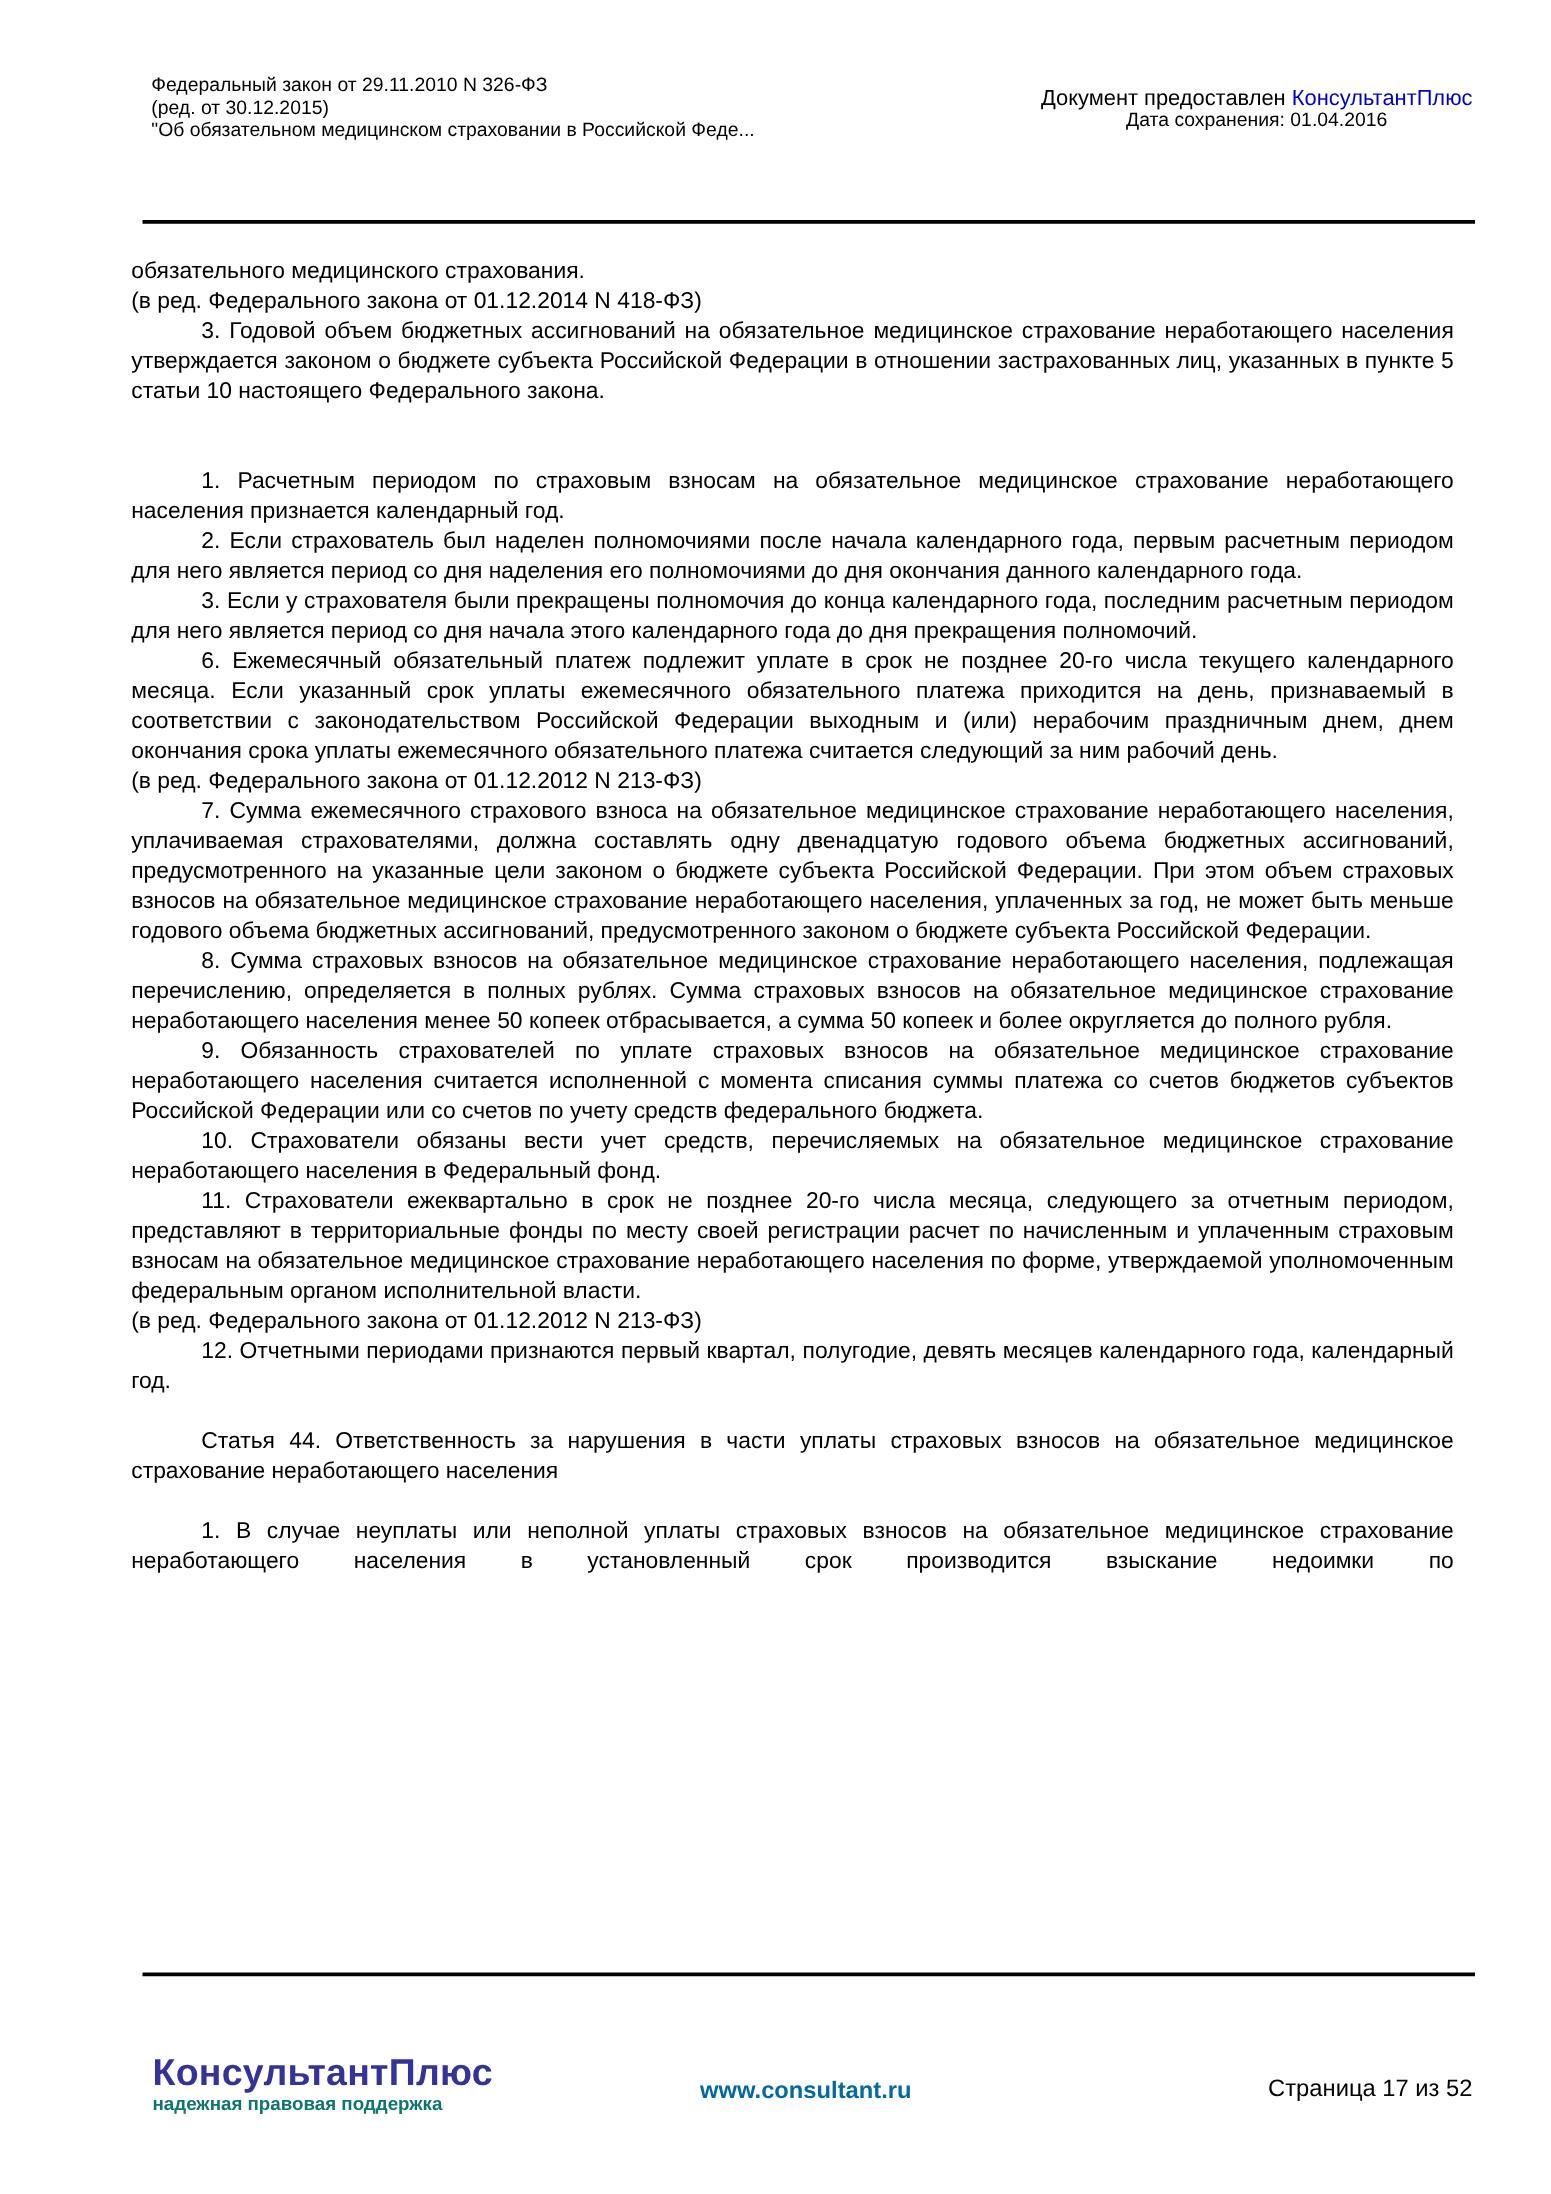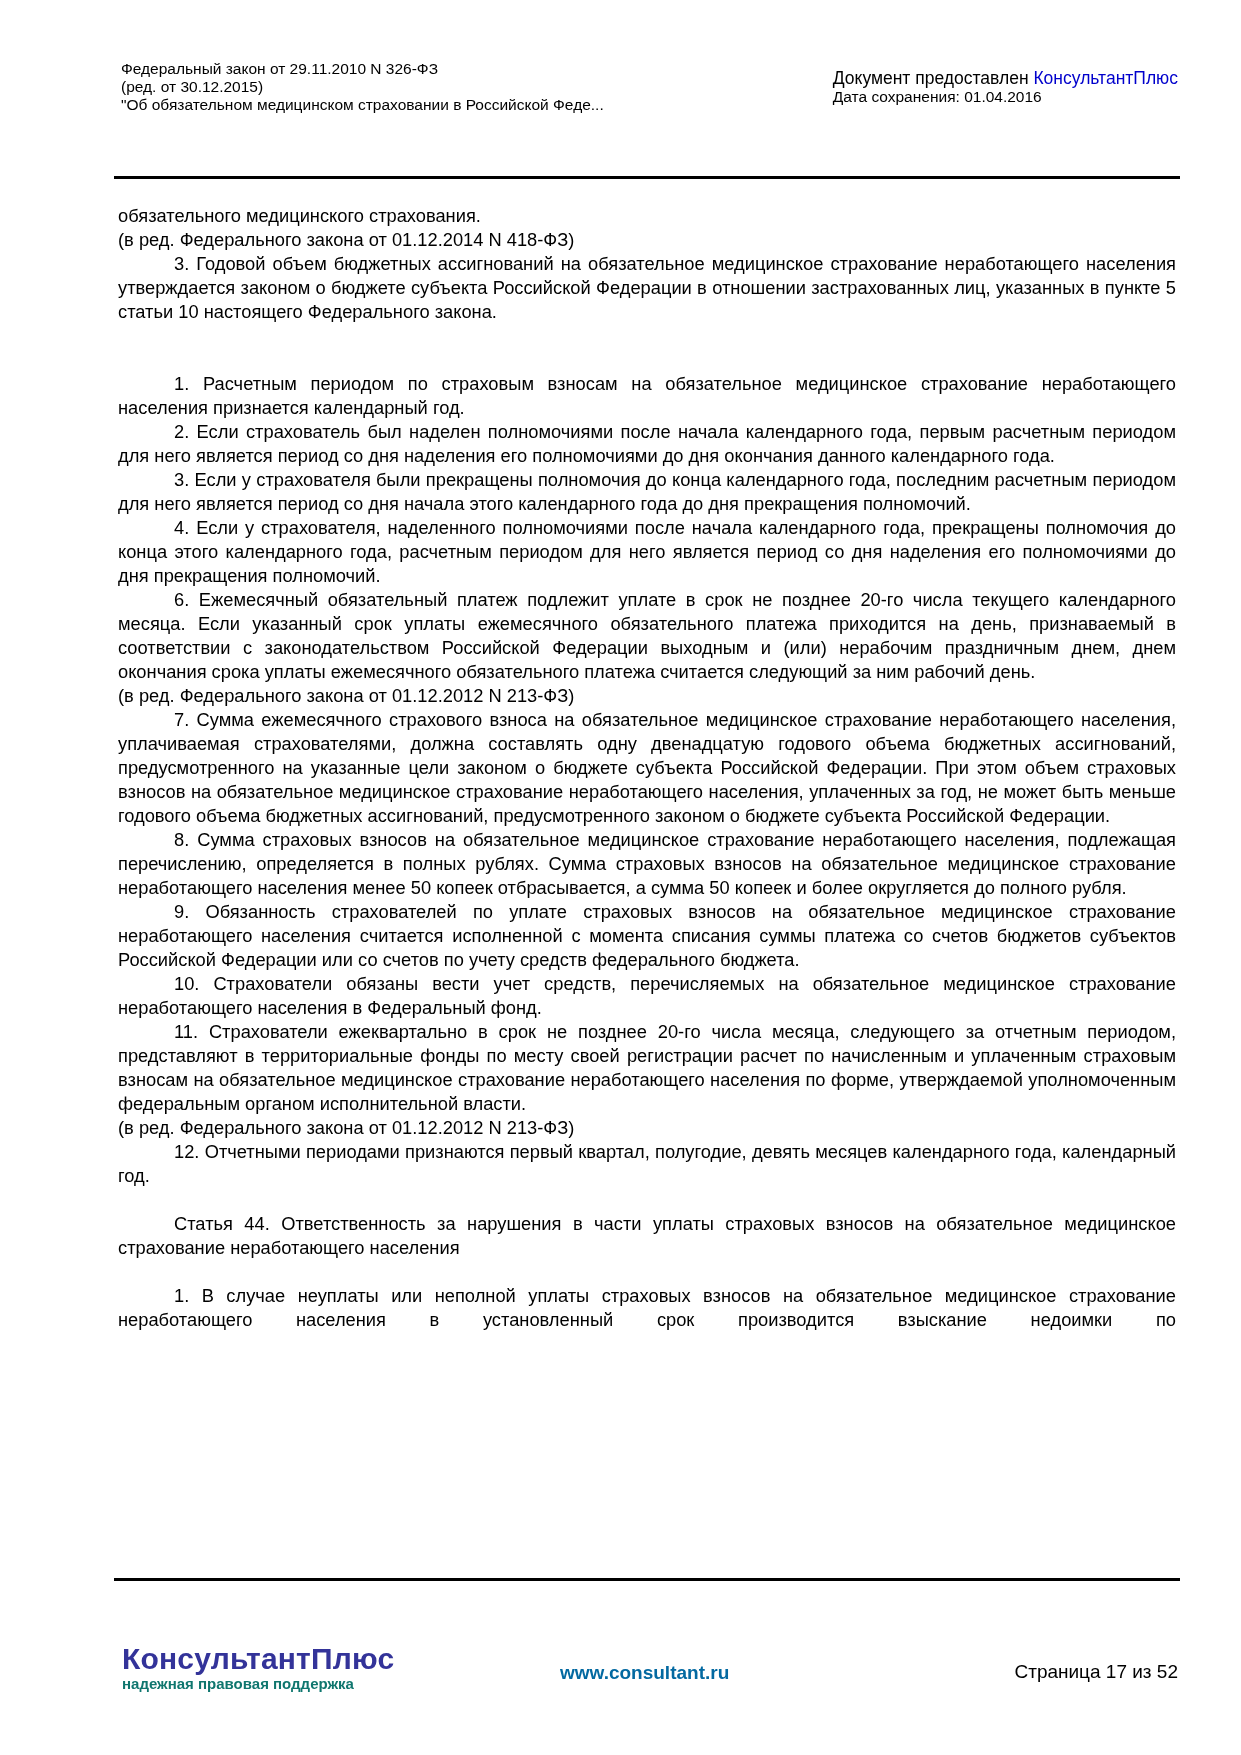--- a/index.html
+++ b/index.html
@@ -1,25 +1,25 @@
 <!DOCTYPE html>
 <html><head>
 <meta charset="utf-8">
 <style>
   html, body { margin: 0; padding: 0; background: #ffffff; }
   body { width: 1241px; height: 1755px; position: relative; overflow: hidden;
          font-family: "Liberation Sans", sans-serif; color: #000; }
   .hdr-left { position: absolute; left: 121px; top: 60px; font-size: 15.5px; line-height: 18px; }
-  .hdr-right { position: absolute; right: 63px; top: 68px; text-align: left; }
+  .hdr-right { position: absolute; right: 63px; top: 68px; text-align: center; }
   .hdr-right .provided { font-size: 17.5px; line-height: 20px; }
   .hdr-right .saved { font-size: 15.5px; line-height: 18px; }
   .brand-link { color: #0000cc; }
   .rule-top { position: absolute; left: 114px; width: 1066px; top: 176px; height: 3px; background: #000; }
   .rule-bottom { position: absolute; left: 114px; width: 1066px; top: 1578px; height: 3px; background: #000; }
-  .content { position: absolute; left: 118px; width: 1058px; top: 204px;
+  .content { position: absolute; left: 105px; width: 1058px; top: 204px;
              font-size: 18.3px; line-height: 24px; }
   .content p { margin: 0; text-align: justify; }
   .content p.ind { text-indent: 56px; }
   .content p.noind { text-indent: 0; }
   .content .gap { height: 24px; }
   .content a, .link { color: #000000; text-decoration: none; }
   .footer-logo { position: absolute; left: 122px; top: 1643px; }
   .footer-logo .name { font-size: 30px; font-weight: bold; color: #333399; line-height: 32px; letter-spacing: 0.2px; }
   .footer-logo .tag { font-size: 15px; font-weight: bold; color: #0f766e; line-height: 18px; }
   .footer-url { position: absolute; left: 560px; top: 1662px; font-size: 19px; font-weight: bold; color: #0369a1; }
@@ -43,21 +43,20 @@
 
 <div class="content">
   <p class="noind">обязательного медицинского страхования.</p>
   <p class="noind"><span>(в ред. Федерального </span><a>закона</a><span> от 01.12.2014 N 418-ФЗ)</span></p>
   <p class="ind"><span>3. Годовой объем бюджетных ассигнований на обязательное медицинское страхование неработающего населения утверждается законом о бюджете субъекта Российской Федерации в отношении застрахованных лиц, указанных в </span><a>пункте 5 статьи 10</a><span> настоящего Федерального закона.</span></p>
   <div class="gap"></div>
   <div class="gap"></div>
   <p class="ind">1. Расчетным периодом по страховым взносам на обязательное медицинское страхование неработающего населения признается календарный год.</p>
   <p class="ind">2. Если страхователь был наделен полномочиями после начала календарного года, первым расчетным периодом для него является период со дня наделения его полномочиями до дня окончания данного календарного года.</p>
   <p class="ind">3. Если у страхователя были прекращены полномочия до конца календарного года, последним расчетным периодом для него является период со дня начала этого календарного года до дня прекращения полномочий.</p>
-  <p class="ind">4. Если у страхователя, наделенного полномочиями после начала календарного года, прекращены полномочия до конца этого календарного года, расчетным периодом для него является период со дня наделения его полномочиями до дня прекращения полномочий.</p>
   <p class="ind">6. Ежемесячный обязательный платеж подлежит уплате в срок не позднее 20-го числа текущего календарного месяца. Если указанный срок уплаты ежемесячного обязательного платежа приходится на день, признаваемый в соответствии с законодательством Российской Федерации выходным и (или) нерабочим праздничным днем, днем окончания срока уплаты ежемесячного обязательного платежа считается следующий за ним рабочий день.</p>
   <p class="noind"><span>(в ред. Федерального </span><a>закона</a><span> от 01.12.2012 N 213-ФЗ)</span></p>
   <p class="ind">7. Сумма ежемесячного страхового взноса на обязательное медицинское страхование неработающего населения, уплачиваемая страхователями, должна составлять одну двенадцатую годового объема бюджетных ассигнований, предусмотренного на указанные цели законом о бюджете субъекта Российской Федерации. При этом объем страховых взносов на обязательное медицинское страхование неработающего населения, уплаченных за год, не может быть меньше годового объема бюджетных ассигнований, предусмотренного законом о бюджете субъекта Российской Федерации.</p>
   <p class="ind">8. Сумма страховых взносов на обязательное медицинское страхование неработающего населения, подлежащая перечислению, определяется в полных рублях. Сумма страховых взносов на обязательное медицинское страхование неработающего населения менее 50 копеек отбрасывается, а сумма 50 копеек и более округляется до полного рубля.</p>
   <p class="ind">9. Обязанность страхователей по уплате страховых взносов на обязательное медицинское страхование неработающего населения считается исполненной с момента списания суммы платежа со счетов бюджетов субъектов Российской Федерации или со счетов по учету средств федерального бюджета.</p>
   <p class="ind">10. Страхователи обязаны вести учет средств, перечисляемых на обязательное медицинское страхование неработающего населения в Федеральный фонд.</p>
   <p class="ind"><span>11. Страхователи ежеквартально в срок не позднее 20-го числа месяца, следующего за отчетным периодом, представляют в территориальные фонды по месту своей регистрации расчет по начисленным и уплаченным страховым взносам на обязательное медицинское страхование неработающего населения по </span><a>форме</a><span>, утверждаемой уполномоченным федеральным органом исполнительной власти.</span></p>
   <p class="noind"><span>(в ред. Федерального </span><a>закона</a><span> от 01.12.2012 N 213-ФЗ)</span></p>
   <p class="ind">12. Отчетными периодами признаются первый квартал, полугодие, девять месяцев календарного года, календарный год.</p>
   <div class="gap"></div>

